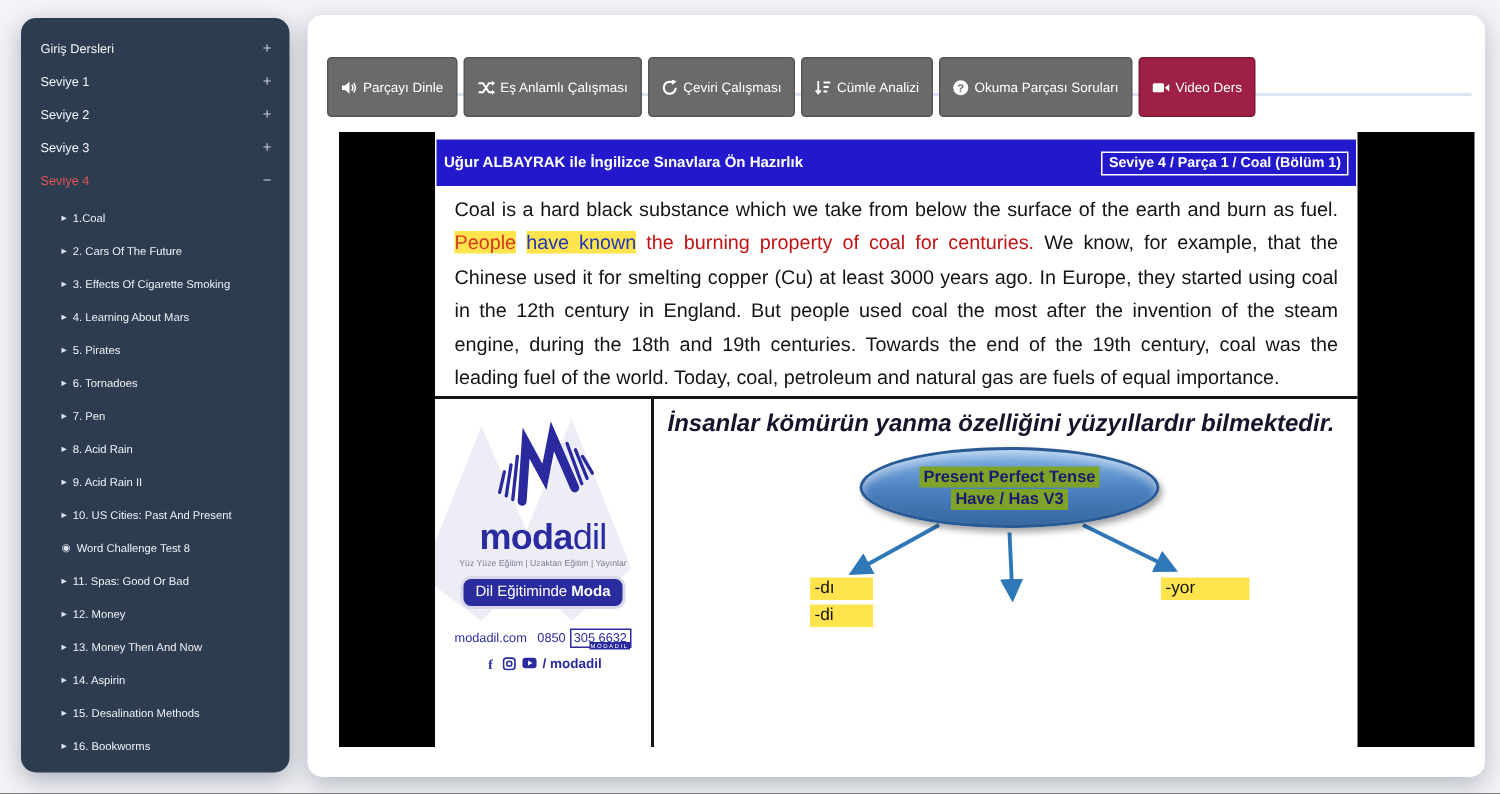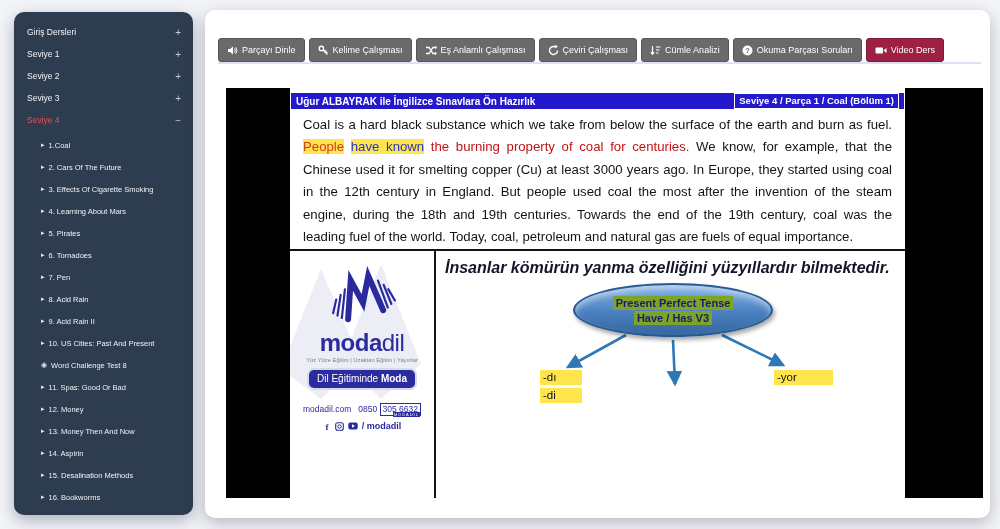--- a/index.html
+++ b/index.html
@@ -35,34 +35,34 @@
   .main {
     position:absolute; left:205px; top:10px; width:785px; height:508px;
     background:#ffffff; border-radius:10px;
     box-shadow:0 5px 16px rgba(40,50,70,.30);
   }
   .tabs {
     position:absolute; left:13px; top:28px; right:9px; height:26px;
     display:flex; gap:4px; border-bottom:2px solid #dbe2f2;
   }
   .tab {
-    height:24px; background:#6a6a6a; border:1px solid #565656;
+    height:40px; background:#6a6a6a; border:1px solid #565656;
     color:#fff; font-size:9px; display:flex; align-items:center; gap:4px;
     padding:0 8px; border-radius:3px; cursor:pointer; white-space:nowrap;
   }
   .tab.active { background:#9e2145; border-color:#7c1a36; }
   .tab svg { display:block; }
   
   .video { position:absolute; left:21px; top:78px; width:757px; height:410px; background:#000; }
   .slide {
     position:absolute; left:64px; top:0; width:615px; height:410px;
     background:#fff; display:flex; flex-direction:column; padding-top:5px;
   }
   .slide-header {
-    height:16px; margin:0 1px; background:#2318cb; color:#fff;
+    height:31px; margin:0 1px; background:#2318cb; color:#fff;
     display:flex; align-items:center; justify-content:space-between;
     padding:0 5px; font-weight:bold;
   }
   .slide-header .h-left  { font-size:10px; }
   .slide-header .h-right { font-size:9.5px; border:1px solid #fff; padding:0 4px; line-height:14px; }
   .paragraph {
     height:140px; padding:5px 13px 0 13px;
     font-size:13.2px; line-height:22.4px; color:#141414;
     text-align:justify;
   }
@@ -243,27 +243,20 @@
 
 <div class="main">
 
   <div class="tabs">
     <div class="tab">
       <svg width="11" height="11" viewBox="0 0 11 11">
           <polygon points="1,4 3,4 6,1.5 6,9.5 3,7 1,7" fill="#fff"></polygon>
           <path d="M7.5 3.5 Q9 5.5 7.5 7.5 M8.8 2.3 Q11 5.5 8.8 8.7" stroke="#fff" stroke-width="1" fill="none"></path>
         </svg>
       <span>Parçayı Dinle</span>
-    </div>
-    <div class="tab">
-      <svg width="11" height="11" viewBox="0 0 11 11">
-          <circle cx="3.4" cy="3.4" r="2.2" fill="none" stroke="#fff" stroke-width="1.4"></circle>
-          <path d="M5 5 L9.5 9.5 M8 8 L9.3 6.7 M6.6 6.6 L7.9 5.3" stroke="#fff" stroke-width="1.4" fill="none"></path>
-        </svg>
-      <span>Kelime Çalışması</span>
     </div>
     <div class="tab">
       <svg width="12" height="11" viewBox="0 0 12 11">
           <path d="M1 2.5 L4 2.5 L8 8.5 L10.5 8.5 M1 8.5 L4 8.5 L8 2.5 L10.5 2.5" stroke="#fff" stroke-width="1.3" fill="none"></path>
           <polygon points="10,0.8 12,2.5 10,4.2" fill="#fff"></polygon>
           <polygon points="10,6.8 12,8.5 10,10.2" fill="#fff"></polygon>
         </svg>
       <span>Eş Anlamlı Çalışması</span>
     </div>
     <div class="tab">

